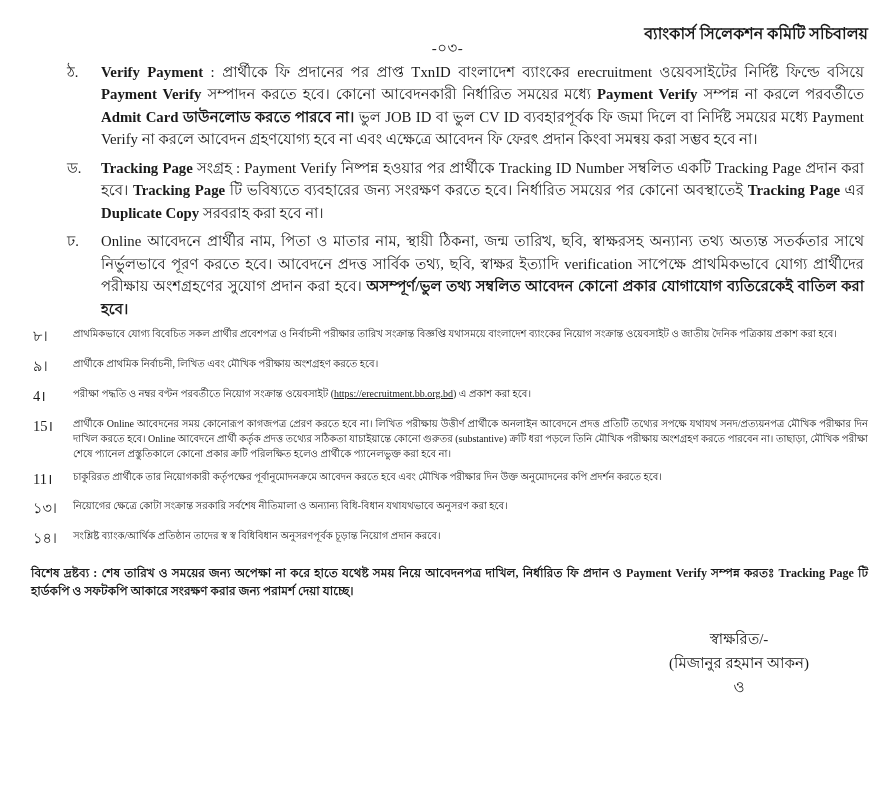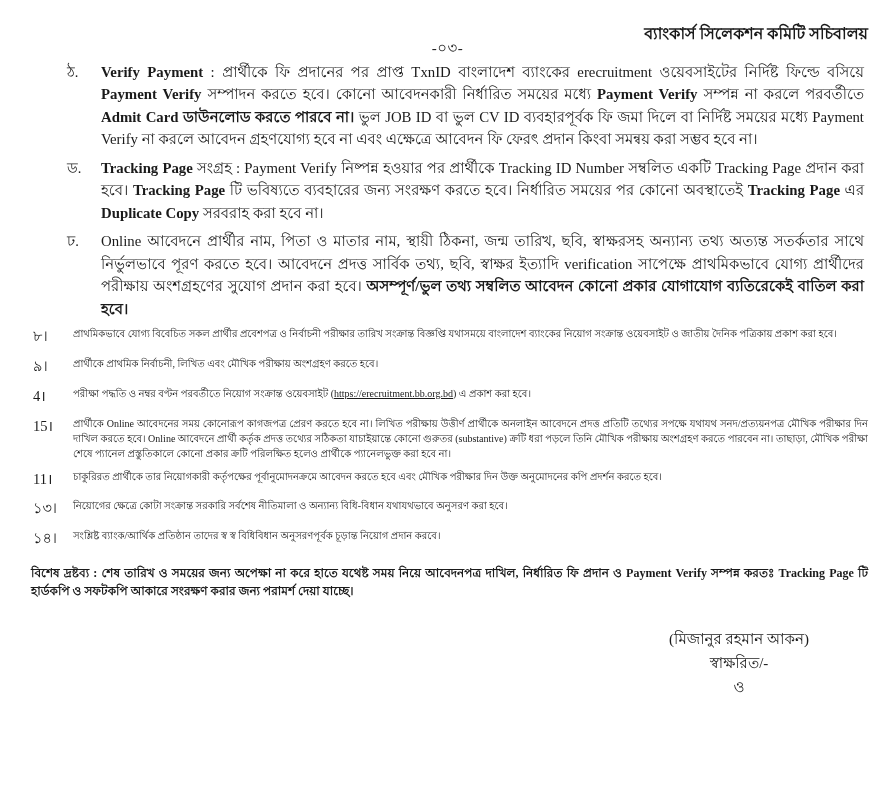--- a/index.html
+++ b/index.html
@@ -188,18 +188,18 @@
       </div>
       <div class="num-item">
         <div class="num-marker">১৪।</div>
         <div class="num-body"><span>সংশ্লিষ্ট ব্যাংক/আর্থিক প্রতিষ্ঠান তাদের স্ব স্ব বিধিবিধান অনুসরণপূর্বক চূড়ান্ত নিয়োগ প্রদান করবে।</span></div>
       </div>
     </div>
 
   <div class="note"><span class="bn-bold">বিশেষ দ্রষ্টব্য : শেষ তারিখ ও সময়ের জন্য অপেক্ষা না করে হাতে যথেষ্ট সময় নিয়ে আবেদনপত্র দাখিল, নির্ধারিত ফি প্রদান ও </span><span class="en-bold">Payment Verify</span><span class="bn-bold"> সম্পন্ন করতঃ </span><span class="en-bold">Tracking Page</span><span class="bn-bold"> টি হার্ডকপি ও সফটকপি আকারে সংরক্ষণ করার জন্য পরামর্শ দেয়া যাচ্ছে।</span></div>
 
   <div class="signature">
+      <div>স্বাক্ষরিত/-</div>
       <div>(মিজানুর রহমান আকন)</div>
-      <div>স্বাক্ষরিত/-</div>
       <div>ও</div>
     </div>
 
 </div>
 
 </body></html>

